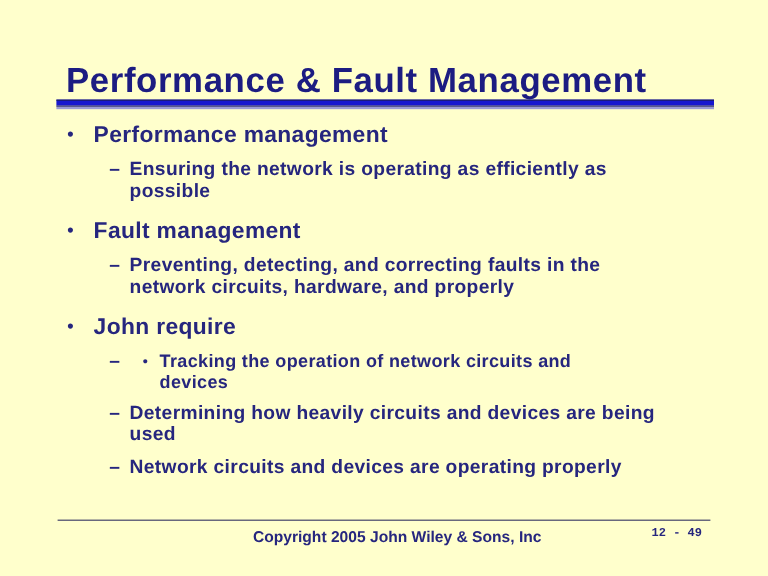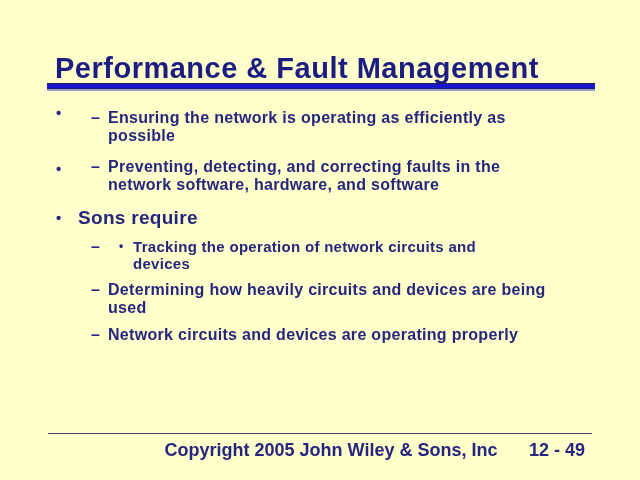--- a/index.html
+++ b/index.html
@@ -54,46 +54,47 @@
   .footer-rule {
     position: absolute;
     top: 433px; left: 48px; width: 544px; height: 1px;
     background: var(--footer-rule);
   }
   .footer-copyright {
     position: absolute;
     top: 440px; left: 0; width: 640px;
     text-align: center;
     text-indent: 22px;
-    font-size: 18px;
+    font-size: 13px;
   }
   .footer-page {
     position: absolute;
     top: 440px; right: 55px;
-    font-size: 18px;
+    font-size: 10px;
+    font-family: Liberation Mono, monospace;
   }
 </style>
 </head>
 <body>
 
 <div class="slide">
   <div class="title">Performance &amp; Fault Management</div>
 
   <div class="title-underline">
     <div class="ul-main"></div>
     <div class="ul-sep"></div>
     <div class="ul-light"></div>
   </div>
 
   <ul class="bullets">
-      <li class="level-1"><span class="marker">•</span></li>
+      <li class="level-1"><span class="marker">•</span><span>Performance management</span></li>
       <li class="level-2"><span class="marker">–</span><span>Ensuring the network is operating as efficiently as possible</span></li>
-      <li class="level-1"><span class="marker">•</span></li>
-      <li class="level-2"><span class="marker">–</span><span>Preventing, detecting, and correcting faults in the network software, hardware, and software</span></li>
-      <li class="level-1"><span class="marker">•</span><span>Sons require</span></li>
+      <li class="level-1"><span class="marker">•</span><span>Fault management</span></li>
+      <li class="level-2"><span class="marker">–</span><span>Preventing, detecting, and correcting faults in the network circuits, hardware, and properly</span></li>
+      <li class="level-1"><span class="marker">•</span><span>John require</span></li>
       <li class="level-2"><span class="marker">–</span></li>
       <li class="level-3"><span class="marker">•</span><span>Tracking the operation of network circuits and devices</span></li>
       <li class="level-2"><span class="marker">–</span><span>Determining how heavily circuits and devices are being used</span></li>
       <li class="level-2"><span class="marker">–</span><span>Network circuits and devices are operating properly</span></li>
     </ul>
 
   <div class="footer-rule"></div>
   <div class="footer-copyright">Copyright 2005 John Wiley &amp; Sons, Inc</div>
   <div class="footer-page">12 - 49</div>
 </div>

